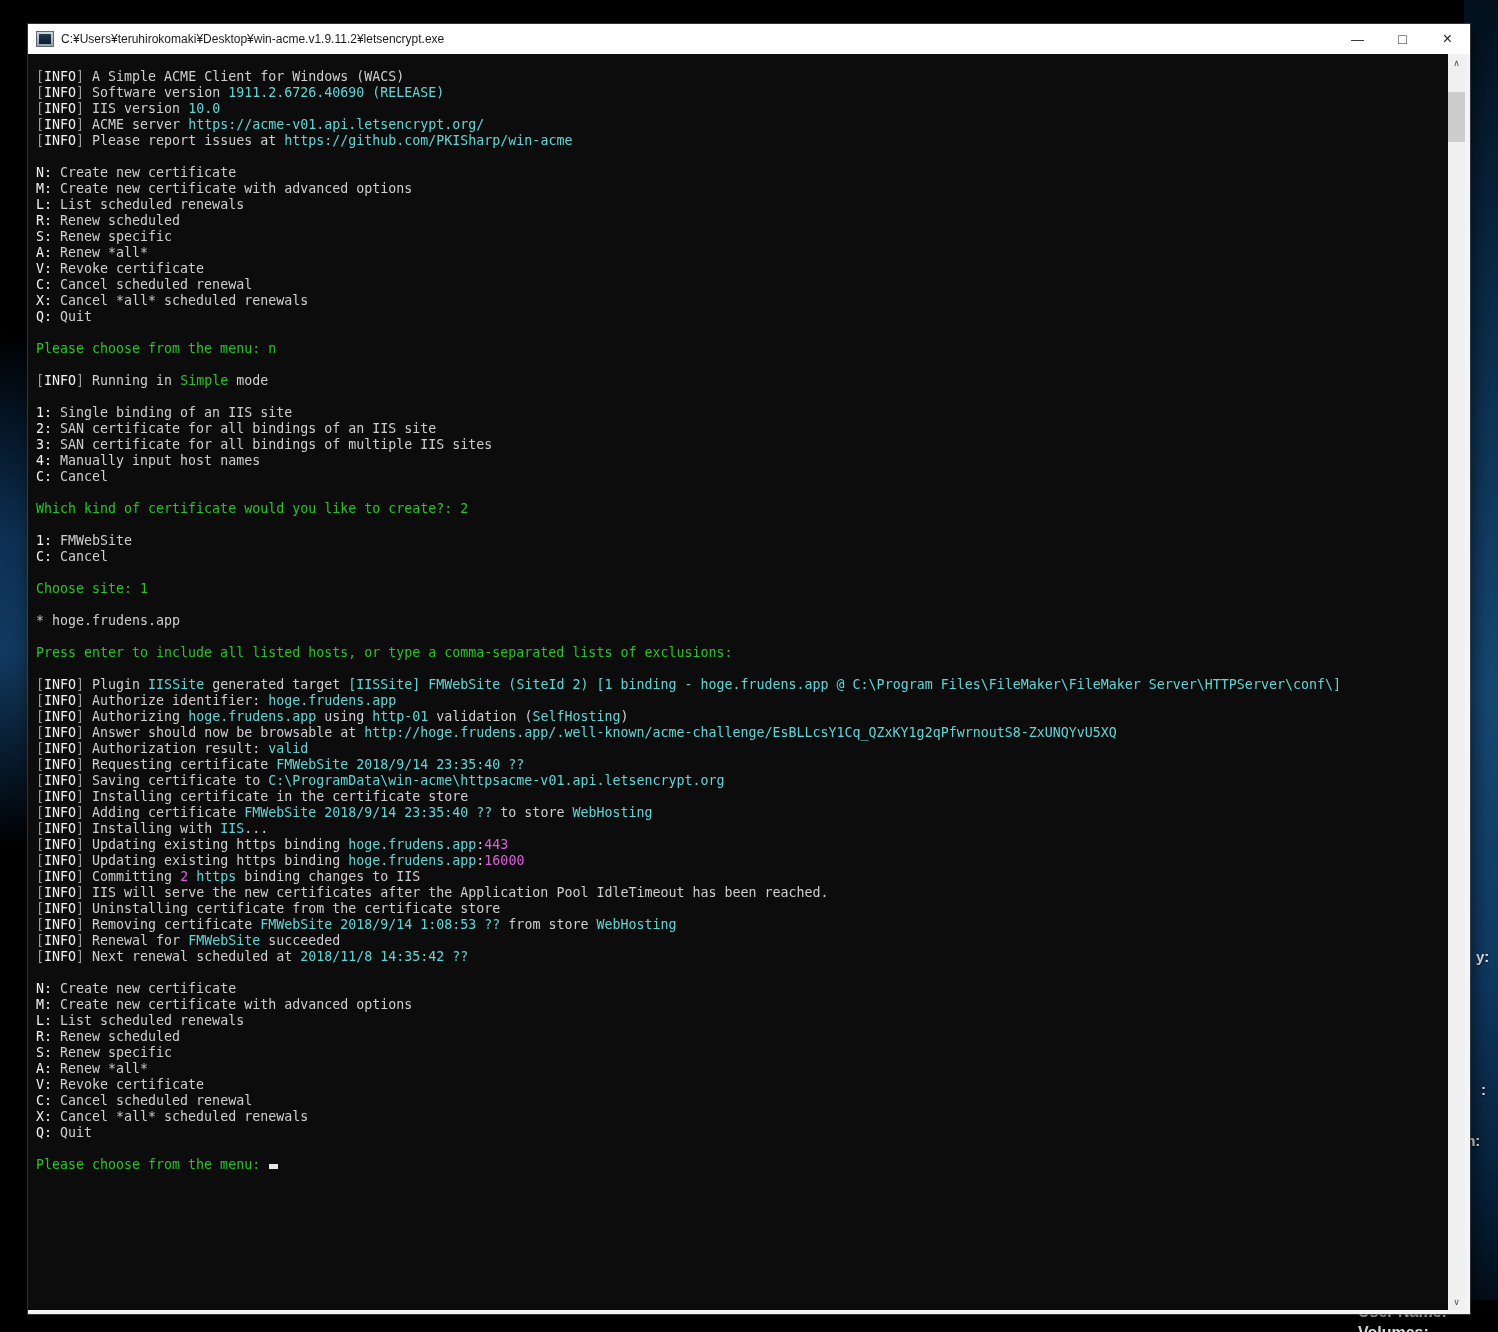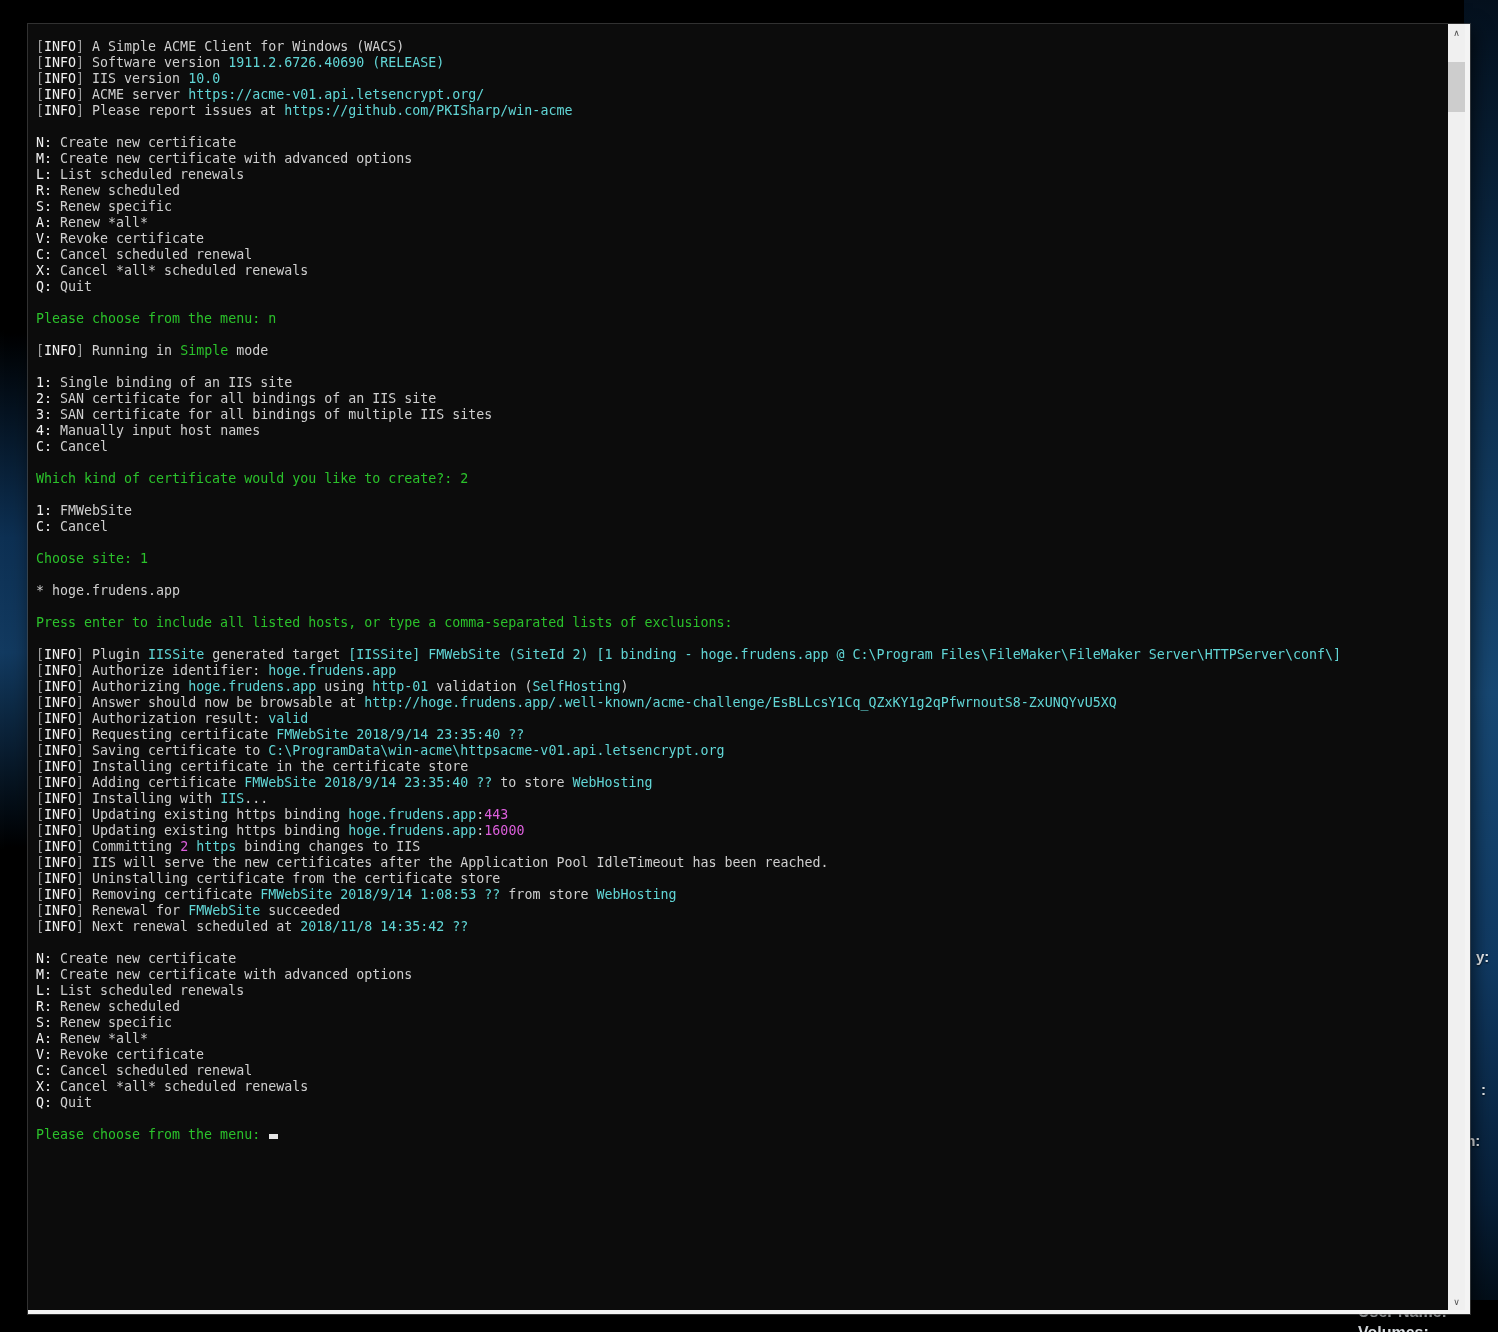--- a/index.html
+++ b/index.html
@@ -100,20 +100,29 @@
 <div class="desktop-left"></div>
 <div class="desktop-bottom"></div>
 
 <div class="bg-label lbl-y">y:</div>
 <div class="bg-label lbl-colon">:</div>
 <div class="bg-label lbl-in">in:</div>
 <div class="bg-label lbl-user">User Name:</div>
 <div class="bg-label lbl-vol">Volumes:</div>
 
 <div class="window">
+  <div class="titlebar">
+    <div class="app-icon"></div>
+    <div class="title-text">C:¥Users¥teruhirokomaki¥Desktop¥win-acme.v1.9.11.2¥letsencrypt.exe</div>
+    <div class="controls">
+      <div class="ctrl">—</div>
+      <div class="ctrl ctrl-max">□</div>
+      <div class="ctrl ctrl-close">×</div>
+    </div>
+  </div>
   <div class="win-body">
     <div class="console"><div class="line"><span style="color: rgb(158, 158, 158);">[</span><span style="color: rgb(242, 242, 242);">INFO</span><span style="color: rgb(158, 158, 158);">] </span><span style="color: rgb(207, 207, 207);">A Simple ACME Client for Windows (WACS)</span></div><div class="line"><span style="color: rgb(158, 158, 158);">[</span><span style="color: rgb(242, 242, 242);">INFO</span><span style="color: rgb(158, 158, 158);">] </span><span style="color: rgb(207, 207, 207);">Software version </span><span style="color: rgb(97, 214, 214);">1911.2.6726.40690</span><span style="color: rgb(207, 207, 207);"> </span><span style="color: rgb(97, 214, 214);">(RELEASE)</span></div><div class="line"><span style="color: rgb(158, 158, 158);">[</span><span style="color: rgb(242, 242, 242);">INFO</span><span style="color: rgb(158, 158, 158);">] </span><span style="color: rgb(207, 207, 207);">IIS version </span><span style="color: rgb(97, 214, 214);">10.0</span></div><div class="line"><span style="color: rgb(158, 158, 158);">[</span><span style="color: rgb(242, 242, 242);">INFO</span><span style="color: rgb(158, 158, 158);">] </span><span style="color: rgb(207, 207, 207);">ACME server </span><span style="color: rgb(97, 214, 214);">https://acme-v01.api.letsencrypt.org/</span></div><div class="line"><span style="color: rgb(158, 158, 158);">[</span><span style="color: rgb(242, 242, 242);">INFO</span><span style="color: rgb(158, 158, 158);">] </span><span style="color: rgb(207, 207, 207);">Please report issues at </span><span style="color: rgb(97, 214, 214);">https://github.com/PKISharp/win-acme</span></div><div class="line"> </div><div class="line"><span style="color: rgb(242, 242, 242);">N:</span><span style="color: rgb(207, 207, 207);"> Create new certificate</span></div><div class="line"><span style="color: rgb(242, 242, 242);">M:</span><span style="color: rgb(207, 207, 207);"> Create new certificate with advanced options</span></div><div class="line"><span style="color: rgb(242, 242, 242);">L:</span><span style="color: rgb(207, 207, 207);"> List scheduled renewals</span></div><div class="line"><span style="color: rgb(242, 242, 242);">R:</span><span style="color: rgb(207, 207, 207);"> Renew scheduled</span></div><div class="line"><span style="color: rgb(242, 242, 242);">S:</span><span style="color: rgb(207, 207, 207);"> Renew specific</span></div><div class="line"><span style="color: rgb(242, 242, 242);">A:</span><span style="color: rgb(207, 207, 207);"> Renew *all*</span></div><div class="line"><span style="color: rgb(242, 242, 242);">V:</span><span style="color: rgb(207, 207, 207);"> Revoke certificate</span></div><div class="line"><span style="color: rgb(242, 242, 242);">C:</span><span style="color: rgb(207, 207, 207);"> Cancel scheduled renewal</span></div><div class="line"><span style="color: rgb(242, 242, 242);">X:</span><span style="color: rgb(207, 207, 207);"> Cancel *all* scheduled renewals</span></div><div class="line"><span style="color: rgb(242, 242, 242);">Q:</span><span style="color: rgb(207, 207, 207);"> Quit</span></div><div class="line"> </div><div class="line"><span style="color: rgb(43, 194, 43);">Please choose from the menu: n</span></div><div class="line"> </div><div class="line"><span style="color: rgb(158, 158, 158);">[</span><span style="color: rgb(242, 242, 242);">INFO</span><span style="color: rgb(158, 158, 158);">] </span><span style="color: rgb(207, 207, 207);">Running in </span><span style="color: rgb(43, 194, 43);">Simple</span><span style="color: rgb(207, 207, 207);"> mode</span></div><div class="line"> </div><div class="line"><span style="color: rgb(242, 242, 242);">1:</span><span style="color: rgb(207, 207, 207);"> Single binding of an IIS site</span></div><div class="line"><span style="color: rgb(242, 242, 242);">2:</span><span style="color: rgb(207, 207, 207);"> SAN certificate for all bindings of an IIS site</span></div><div class="line"><span style="color: rgb(242, 242, 242);">3:</span><span style="color: rgb(207, 207, 207);"> SAN certificate for all bindings of multiple IIS sites</span></div><div class="line"><span style="color: rgb(242, 242, 242);">4:</span><span style="color: rgb(207, 207, 207);"> Manually input host names</span></div><div class="line"><span style="color: rgb(242, 242, 242);">C:</span><span style="color: rgb(207, 207, 207);"> Cancel</span></div><div class="line"> </div><div class="line"><span style="color: rgb(43, 194, 43);">Which kind of certificate would you like to create?: 2</span></div><div class="line"> </div><div class="line"><span style="color: rgb(242, 242, 242);">1:</span><span style="color: rgb(207, 207, 207);"> FMWebSite</span></div><div class="line"><span style="color: rgb(242, 242, 242);">C:</span><span style="color: rgb(207, 207, 207);"> Cancel</span></div><div class="line"> </div><div class="line"><span style="color: rgb(43, 194, 43);">Choose site: 1</span></div><div class="line"> </div><div class="line"><span style="color: rgb(207, 207, 207);">* hoge.frudens.app</span></div><div class="line"> </div><div class="line"><span style="color: rgb(43, 194, 43);">Press enter to include all listed hosts, or type a comma-separated lists of exclusions:</span></div><div class="line"> </div><div class="line"><span style="color: rgb(158, 158, 158);">[</span><span style="color: rgb(242, 242, 242);">INFO</span><span style="color: rgb(158, 158, 158);">] </span><span style="color: rgb(207, 207, 207);">Plugin </span><span style="color: rgb(97, 214, 214);">IISSite</span><span style="color: rgb(207, 207, 207);"> generated target </span><span style="color: rgb(97, 214, 214);">[IISSite] FMWebSite (SiteId 2) [1 binding - hoge.frudens.app @ C:\Program Files\FileMaker\FileMaker Server\HTTPServer\conf\]</span></div><div class="line"><span style="color: rgb(158, 158, 158);">[</span><span style="color: rgb(242, 242, 242);">INFO</span><span style="color: rgb(158, 158, 158);">] </span><span style="color: rgb(207, 207, 207);">Authorize identifier: </span><span style="color: rgb(97, 214, 214);">hoge.frudens.app</span></div><div class="line"><span style="color: rgb(158, 158, 158);">[</span><span style="color: rgb(242, 242, 242);">INFO</span><span style="color: rgb(158, 158, 158);">] </span><span style="color: rgb(207, 207, 207);">Authorizing </span><span style="color: rgb(97, 214, 214);">hoge.frudens.app</span><span style="color: rgb(207, 207, 207);"> using </span><span style="color: rgb(97, 214, 214);">http-01</span><span style="color: rgb(207, 207, 207);"> validation (</span><span style="color: rgb(97, 214, 214);">SelfHosting</span><span style="color: rgb(207, 207, 207);">)</span></div><div class="line"><span style="color: rgb(158, 158, 158);">[</span><span style="color: rgb(242, 242, 242);">INFO</span><span style="color: rgb(158, 158, 158);">] </span><span style="color: rgb(207, 207, 207);">Answer should now be browsable at </span><span style="color: rgb(97, 214, 214);">http://hoge.frudens.app/.well-known/acme-challenge/EsBLLcsY1Cq_QZxKY1g2qPfwrnoutS8-ZxUNQYvU5XQ</span></div><div class="line"><span style="color: rgb(158, 158, 158);">[</span><span style="color: rgb(242, 242, 242);">INFO</span><span style="color: rgb(158, 158, 158);">] </span><span style="color: rgb(207, 207, 207);">Authorization result: </span><span style="color: rgb(97, 214, 214);">valid</span></div><div class="line"><span style="color: rgb(158, 158, 158);">[</span><span style="color: rgb(242, 242, 242);">INFO</span><span style="color: rgb(158, 158, 158);">] </span><span style="color: rgb(207, 207, 207);">Requesting certificate </span><span style="color: rgb(97, 214, 214);">FMWebSite 2018/9/14 23:35:40 ??</span></div><div class="line"><span style="color: rgb(158, 158, 158);">[</span><span style="color: rgb(242, 242, 242);">INFO</span><span style="color: rgb(158, 158, 158);">] </span><span style="color: rgb(207, 207, 207);">Saving certificate to </span><span style="color: rgb(97, 214, 214);">C:\ProgramData\win-acme\httpsacme-v01.api.letsencrypt.org</span></div><div class="line"><span style="color: rgb(158, 158, 158);">[</span><span style="color: rgb(242, 242, 242);">INFO</span><span style="color: rgb(158, 158, 158);">] </span><span style="color: rgb(207, 207, 207);">Installing certificate in the certificate store</span></div><div class="line"><span style="color: rgb(158, 158, 158);">[</span><span style="color: rgb(242, 242, 242);">INFO</span><span style="color: rgb(158, 158, 158);">] </span><span style="color: rgb(207, 207, 207);">Adding certificate </span><span style="color: rgb(97, 214, 214);">FMWebSite 2018/9/14 23:35:40 ??</span><span style="color: rgb(207, 207, 207);"> to store </span><span style="color: rgb(97, 214, 214);">WebHosting</span></div><div class="line"><span style="color: rgb(158, 158, 158);">[</span><span style="color: rgb(242, 242, 242);">INFO</span><span style="color: rgb(158, 158, 158);">] </span><span style="color: rgb(207, 207, 207);">Installing with </span><span style="color: rgb(97, 214, 214);">IIS</span><span style="color: rgb(207, 207, 207);">...</span></div><div class="line"><span style="color: rgb(158, 158, 158);">[</span><span style="color: rgb(242, 242, 242);">INFO</span><span style="color: rgb(158, 158, 158);">] </span><span style="color: rgb(207, 207, 207);">Updating existing https binding </span><span style="color: rgb(97, 214, 214);">hoge.frudens.app</span><span style="color: rgb(207, 207, 207);">:</span><span style="color: rgb(220, 95, 220);">443</span></div><div class="line"><span style="color: rgb(158, 158, 158);">[</span><span style="color: rgb(242, 242, 242);">INFO</span><span style="color: rgb(158, 158, 158);">] </span><span style="color: rgb(207, 207, 207);">Updating existing https binding </span><span style="color: rgb(97, 214, 214);">hoge.frudens.app</span><span style="color: rgb(207, 207, 207);">:</span><span style="color: rgb(220, 95, 220);">16000</span></div><div class="line"><span style="color: rgb(158, 158, 158);">[</span><span style="color: rgb(242, 242, 242);">INFO</span><span style="color: rgb(158, 158, 158);">] </span><span style="color: rgb(207, 207, 207);">Committing </span><span style="color: rgb(220, 95, 220);">2</span><span style="color: rgb(207, 207, 207);"> </span><span style="color: rgb(97, 214, 214);">https</span><span style="color: rgb(207, 207, 207);"> binding changes to IIS</span></div><div class="line"><span style="color: rgb(158, 158, 158);">[</span><span style="color: rgb(242, 242, 242);">INFO</span><span style="color: rgb(158, 158, 158);">] </span><span style="color: rgb(207, 207, 207);">IIS will serve the new certificates after the Application Pool IdleTimeout has been reached.</span></div><div class="line"><span style="color: rgb(158, 158, 158);">[</span><span style="color: rgb(242, 242, 242);">INFO</span><span style="color: rgb(158, 158, 158);">] </span><span style="color: rgb(207, 207, 207);">Uninstalling certificate from the certificate store</span></div><div class="line"><span style="color: rgb(158, 158, 158);">[</span><span style="color: rgb(242, 242, 242);">INFO</span><span style="color: rgb(158, 158, 158);">] </span><span style="color: rgb(207, 207, 207);">Removing certificate </span><span style="color: rgb(97, 214, 214);">FMWebSite 2018/9/14 1:08:53 ??</span><span style="color: rgb(207, 207, 207);"> from store </span><span style="color: rgb(97, 214, 214);">WebHosting</span></div><div class="line"><span style="color: rgb(158, 158, 158);">[</span><span style="color: rgb(242, 242, 242);">INFO</span><span style="color: rgb(158, 158, 158);">] </span><span style="color: rgb(207, 207, 207);">Renewal for </span><span style="color: rgb(97, 214, 214);">FMWebSite</span><span style="color: rgb(207, 207, 207);"> succeeded</span></div><div class="line"><span style="color: rgb(158, 158, 158);">[</span><span style="color: rgb(242, 242, 242);">INFO</span><span style="color: rgb(158, 158, 158);">] </span><span style="color: rgb(207, 207, 207);">Next renewal scheduled at </span><span style="color: rgb(97, 214, 214);">2018/11/8 14:35:42 ??</span></div><div class="line"> </div><div class="line"><span style="color: rgb(242, 242, 242);">N:</span><span style="color: rgb(207, 207, 207);"> Create new certificate</span></div><div class="line"><span style="color: rgb(242, 242, 242);">M:</span><span style="color: rgb(207, 207, 207);"> Create new certificate with advanced options</span></div><div class="line"><span style="color: rgb(242, 242, 242);">L:</span><span style="color: rgb(207, 207, 207);"> List scheduled renewals</span></div><div class="line"><span style="color: rgb(242, 242, 242);">R:</span><span style="color: rgb(207, 207, 207);"> Renew scheduled</span></div><div class="line"><span style="color: rgb(242, 242, 242);">S:</span><span style="color: rgb(207, 207, 207);"> Renew specific</span></div><div class="line"><span style="color: rgb(242, 242, 242);">A:</span><span style="color: rgb(207, 207, 207);"> Renew *all*</span></div><div class="line"><span style="color: rgb(242, 242, 242);">V:</span><span style="color: rgb(207, 207, 207);"> Revoke certificate</span></div><div class="line"><span style="color: rgb(242, 242, 242);">C:</span><span style="color: rgb(207, 207, 207);"> Cancel scheduled renewal</span></div><div class="line"><span style="color: rgb(242, 242, 242);">X:</span><span style="color: rgb(207, 207, 207);"> Cancel *all* scheduled renewals</span></div><div class="line"><span style="color: rgb(242, 242, 242);">Q:</span><span style="color: rgb(207, 207, 207);"> Quit</span></div><div class="line"> </div><div class="line"><span style="color: rgb(43, 194, 43);">Please choose from the menu: </span><span class="cursor"></span></div></div>
     <div class="scrollbar">
       <div class="sb-btn sb-up">∧</div>
       <div class="sb-thumb"></div>
       <div class="sb-btn sb-down">∨</div>
     </div>
   </div>
 </div>
 

